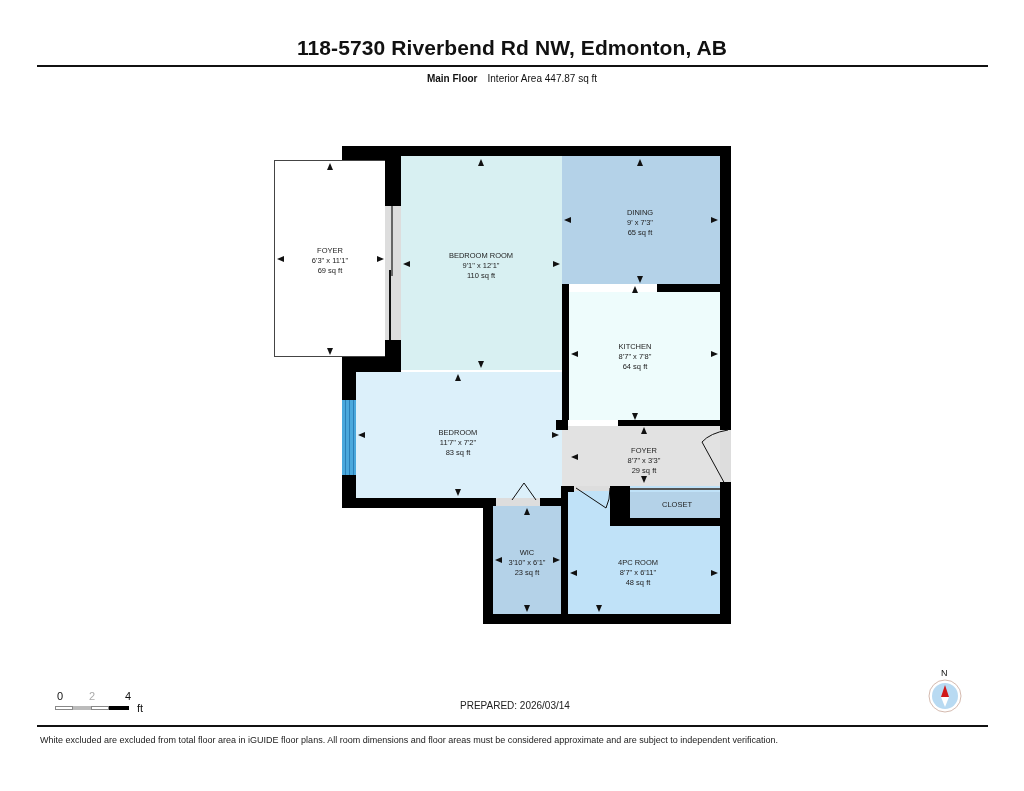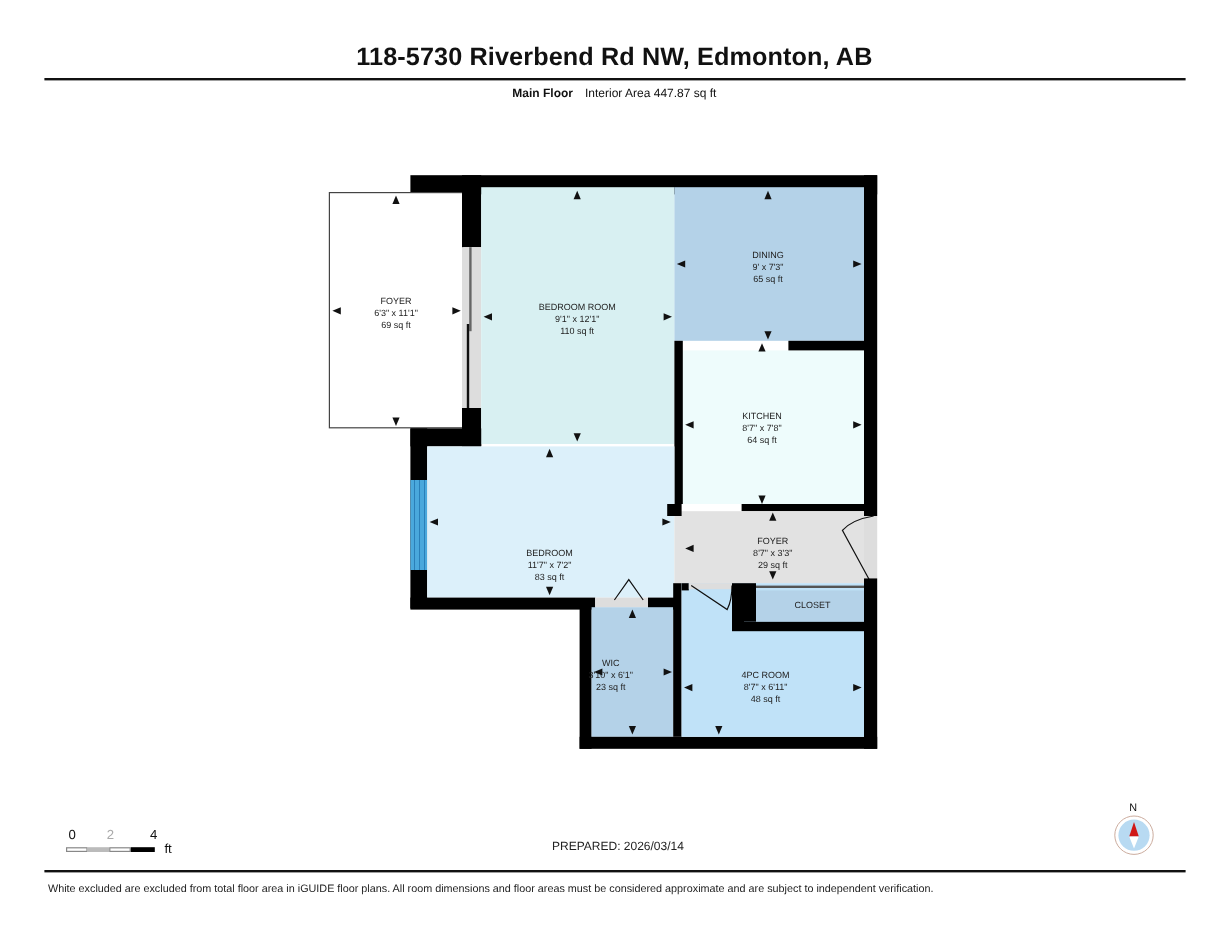--- a/index.html
+++ b/index.html
@@ -111,34 +111,34 @@
 <div class="label" style="left:640px;top:208px;">
     <div>DINING</div>
     <div>9' x 7'3"</div>
     <div>65 sq ft</div>
   </div>
 <div class="label" style="left:635px;top:342px;">
     <div>KITCHEN</div>
     <div>8'7" x 7'8"</div>
     <div>64 sq ft</div>
   </div>
-<div class="label" style="left:458px;top:428px;margin-top:28px;">
+<div class="label" style="left:458px;top:428px;">
     <div>BEDROOM</div>
     <div>11'7" x 7'2"</div>
     <div>83 sq ft</div>
   </div>
 <div class="label" style="left:644px;top:446px;">
     <div>FOYER</div>
     <div>8'7" x 3'3"</div>
     <div>29 sq ft</div>
   </div>
 <div class="label" style="left:677px;top:500px;">
     <div>CLOSET</div>
   </div>
-<div class="label" style="left:509px;top:548px;">
+<div class="label" style="left:527px;top:548px;">
     <div>WIC</div>
     <div>3'10" x 6'1"</div>
     <div>23 sq ft</div>
   </div>
 <div class="label" style="left:638px;top:558px;">
     <div>4PC ROOM</div>
     <div>8'7" x 6'11"</div>
     <div>48 sq ft</div>
   </div>
 

